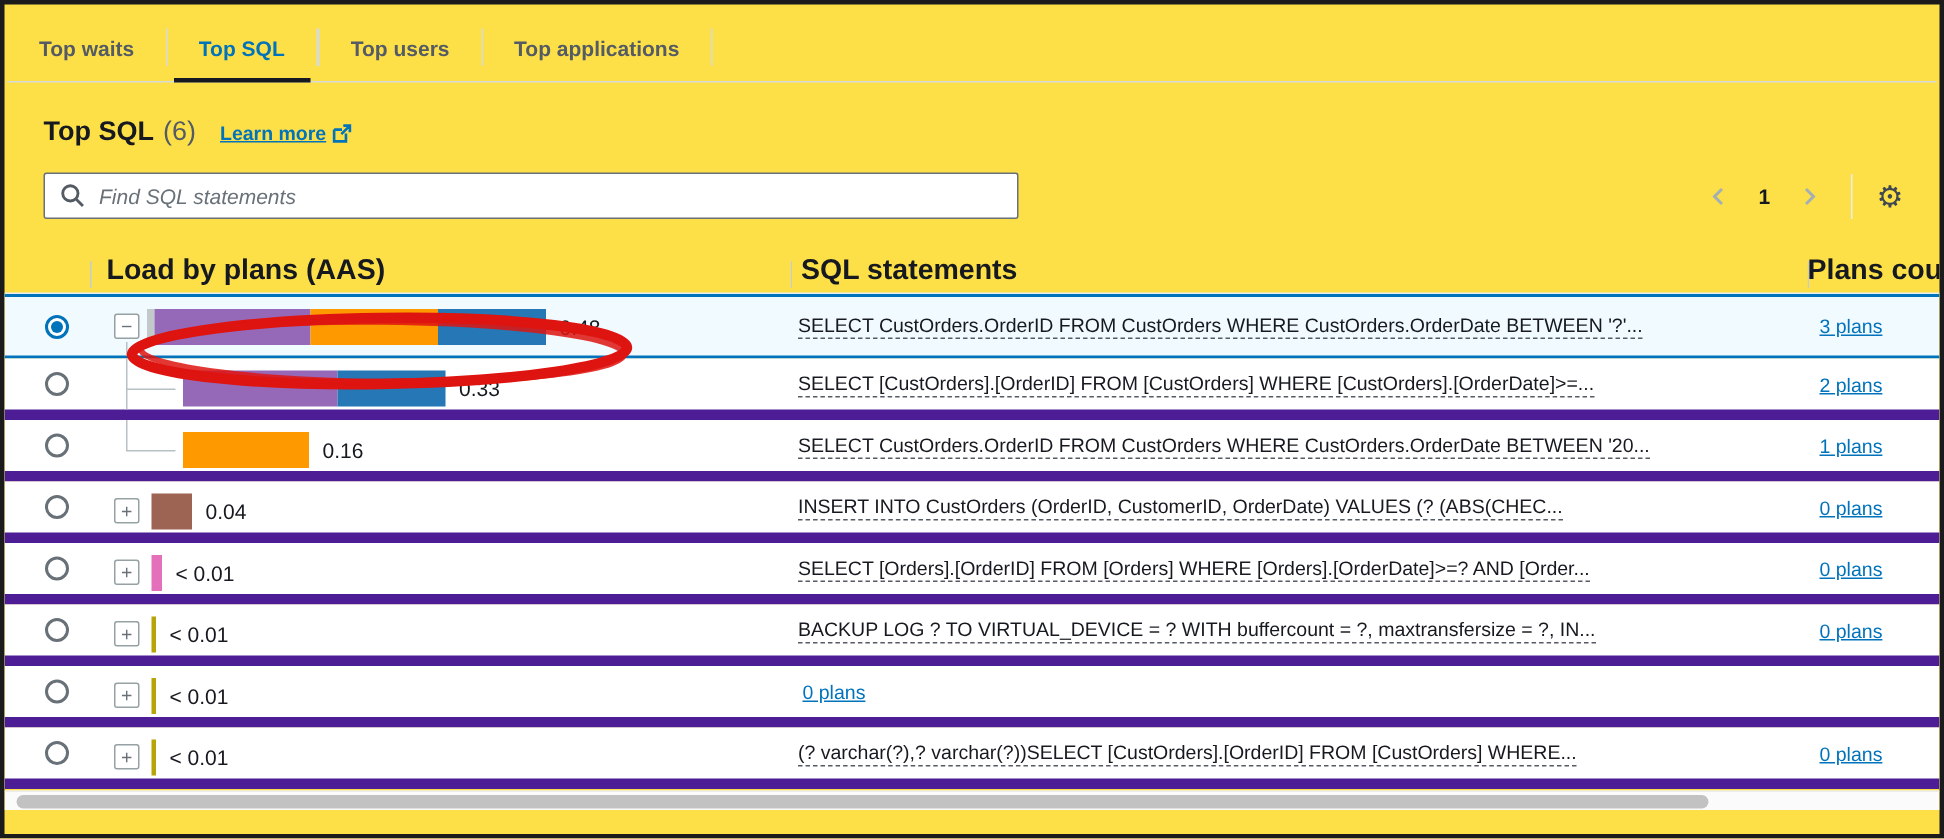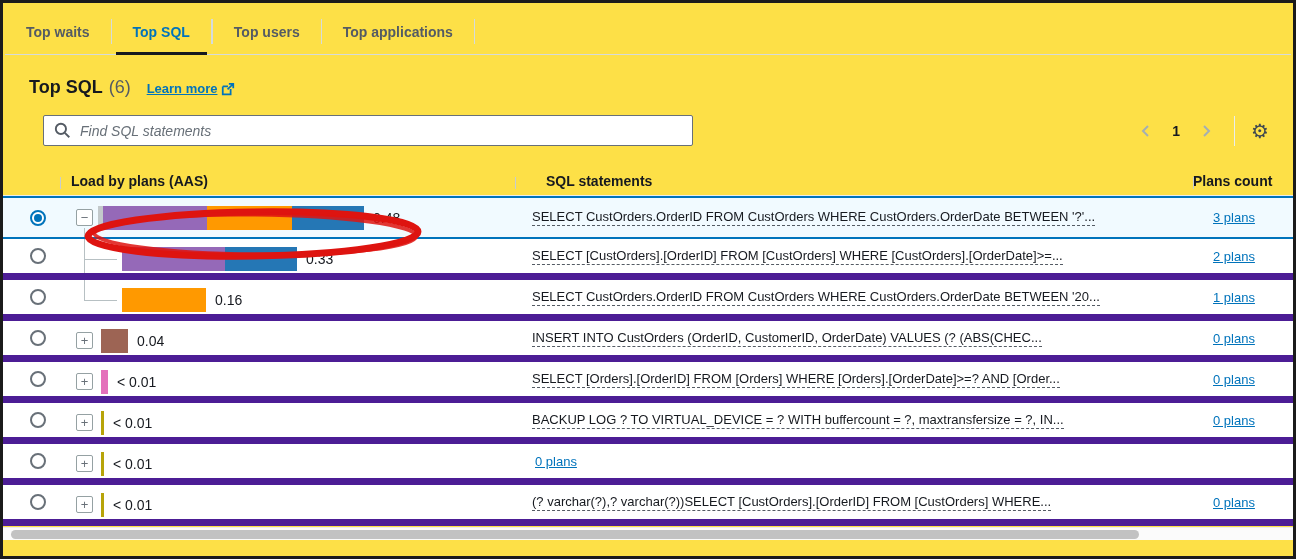--- a/index.html
+++ b/index.html
@@ -14,41 +14,41 @@
   .tab.active::after { content:""; position:absolute; left:4px; right:4px; bottom:-1px; height:3px; background:#16191f; }
   .tab-divider { width:1px; background:#d5dbdb; margin:10px 0; }
 
   
   .panel-head { display:flex; align-items:baseline; margin:22px 24px 0 26px; }
   .panel-title { font-size:18px; font-weight:bold; color:#16191f; }
   .panel-count { font-size:18px; font-weight:normal; color:#545b64; margin-left:6px; }
   .learn-more { display:inline-flex; align-items:center; gap:4px; margin-left:16px; font-size:13px; font-weight:bold; color:#0073bb; text-decoration:underline; cursor:pointer; }
 
   
-  .toolbar { display:flex; margin:17px 24px 0 40px; }
+  .toolbar { display:flex; margin:17px 24px 0 26px; }
   .searchbox { position:relative; width:650px; height:31px; }
   .searchbox input { width:100%; height:100%; border:1px solid #687078; border-radius:2px; padding:0 10px 0 36px; font-size:14px; font-style:italic; color:#16191f; outline:none; background:#fff; }
   .searchbox input::placeholder { color:#687078; font-style:italic; }
   .search-icon { position:absolute; left:11px; top:7px; }
   .toolbar-right { margin-left:auto; display:flex; align-items:center; gap:6px; }
   .page-btn { background:none; border:none; padding:4px; cursor:default; display:flex; align-items:center; }
   .page-num { font-size:14px; font-weight:bold; color:#16191f; padding:0 8px; }
   .toolbar-divider { width:1px; height:30px; background:#eaeded; margin:0 10px; }
   .gear { font-size:20px; color:#3f4850; line-height:1; font-family:"DejaVu Sans", sans-serif; cursor:pointer; background:none; border:none; }
 
   
   .table { margin-top:20px; position:relative; }
   .thead { position:relative; display:flex; height:30px; align-items:center; border-bottom:1px solid #eaeded; }
-  .th { font-size:14px; font-weight:bold; color:#16191f; white-space:nowrap; overflow:hidden; }
+  .th { font-size:19px; font-weight:bold; color:#16191f; white-space:nowrap; overflow:hidden; }
   .col-radio { width:57px; flex:none; }
   .col-load  { width:455px; flex:none; position:relative; }
   .col-sql   { width:678px; flex:none; position:relative; }
   .col-plans { flex:1; position:relative; }
   .th.col-load { padding-left:11px; }
-  .th.col-sql  { padding-left:31px; }
+  .th.col-sql  { padding-left:7px;margin-left:12px; }
   .th.col-plans{ }
   .htick { position:absolute; left:0; top:4px; height:22px; width:1px; background:#c6cdd0; }
 
   .row { display:flex; height:41px; border-bottom:7px solid #4c1d95; background:#fff; position:relative; }
   .row.selected { height:43px; background:#f1faff; border-top:2px solid #0073bb; border-bottom:2px solid #0073bb; }
   .cell { position:relative; }
   .cell-radio { width:57px; flex:none; display:flex; align-items:center; padding-left:27px; }
   .cell-load { width:455px; flex:none; }
   .cell-sql { width:678px; flex:none; display:flex; align-items:center; padding-left:17px; overflow:hidden; }
   .cell-plans { flex:1; display:flex; align-items:center; padding-left:20px; overflow:hidden; }

